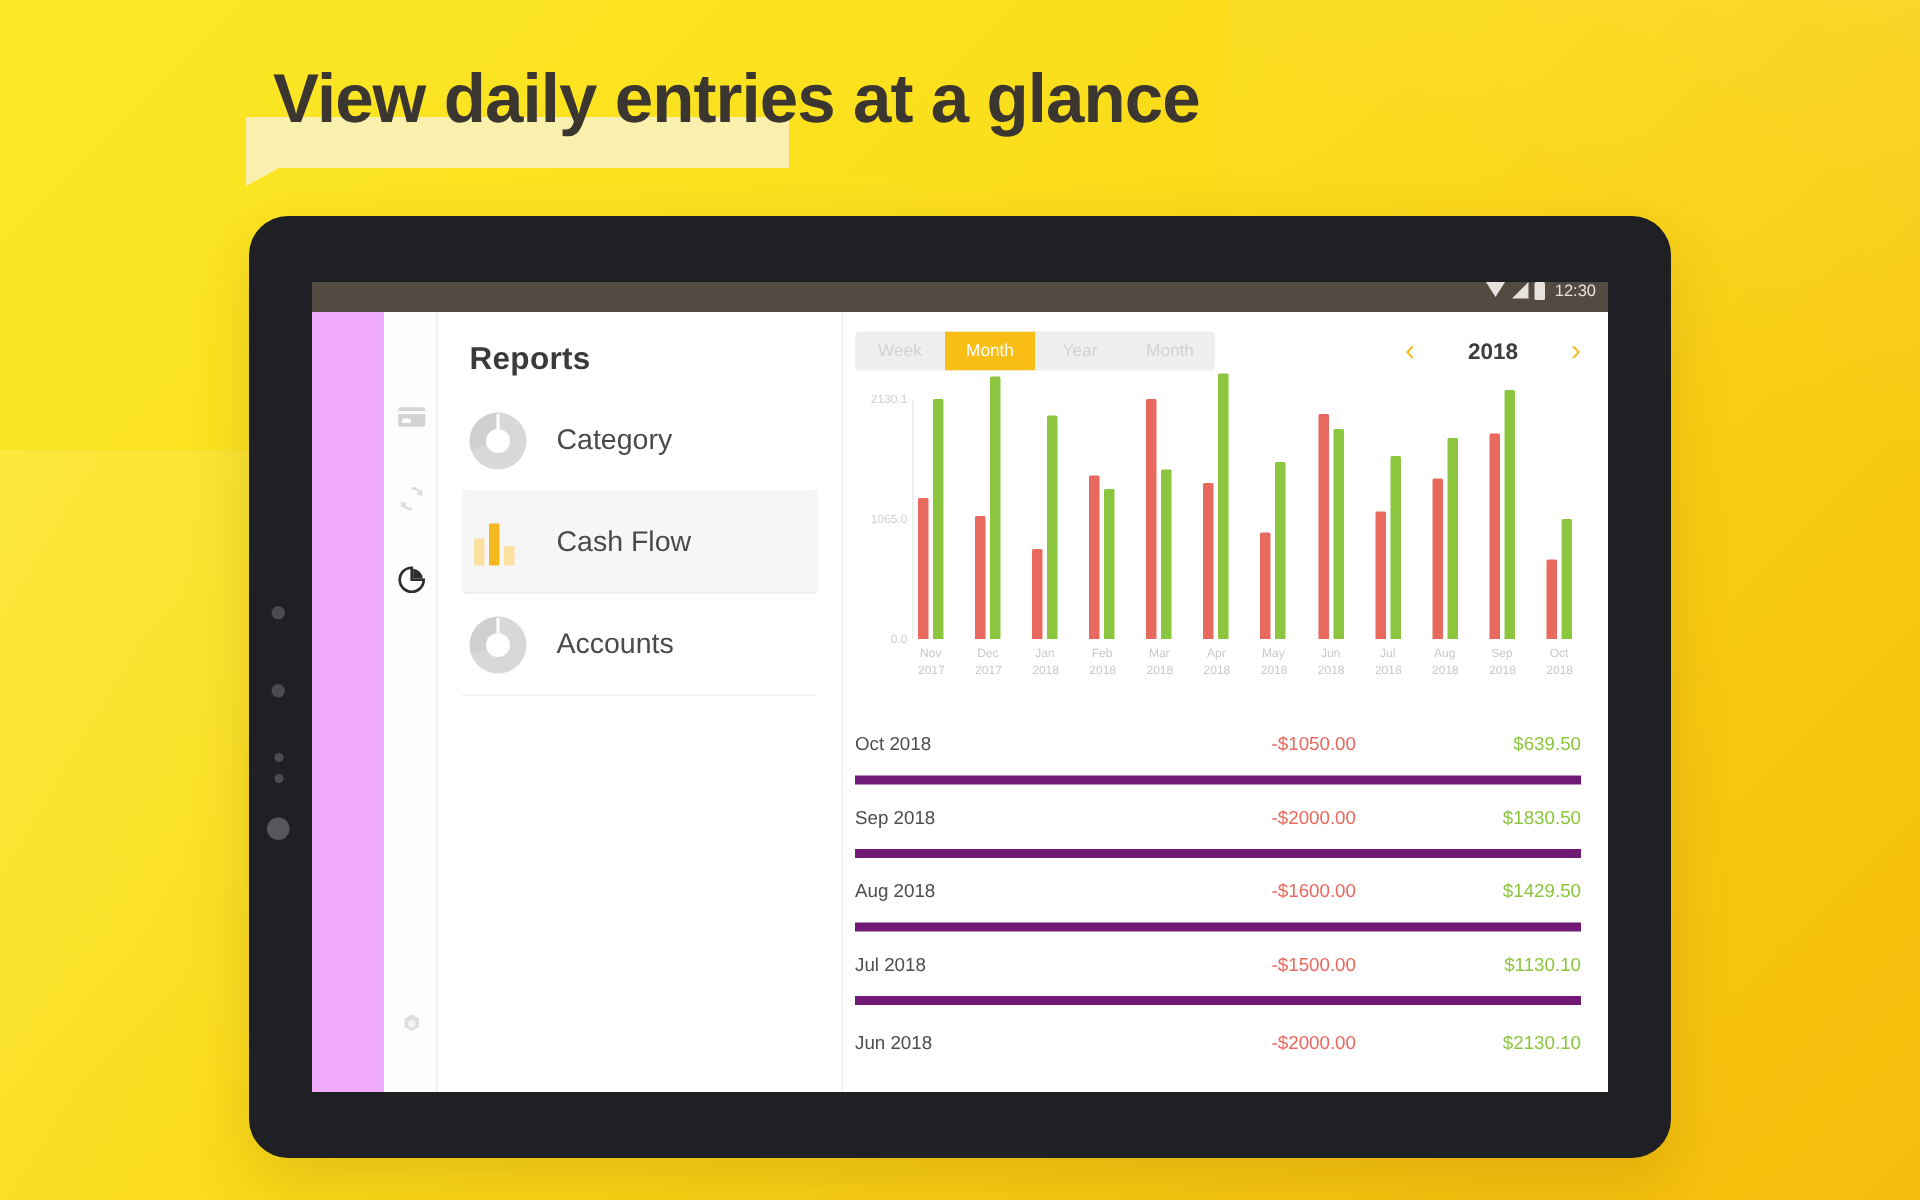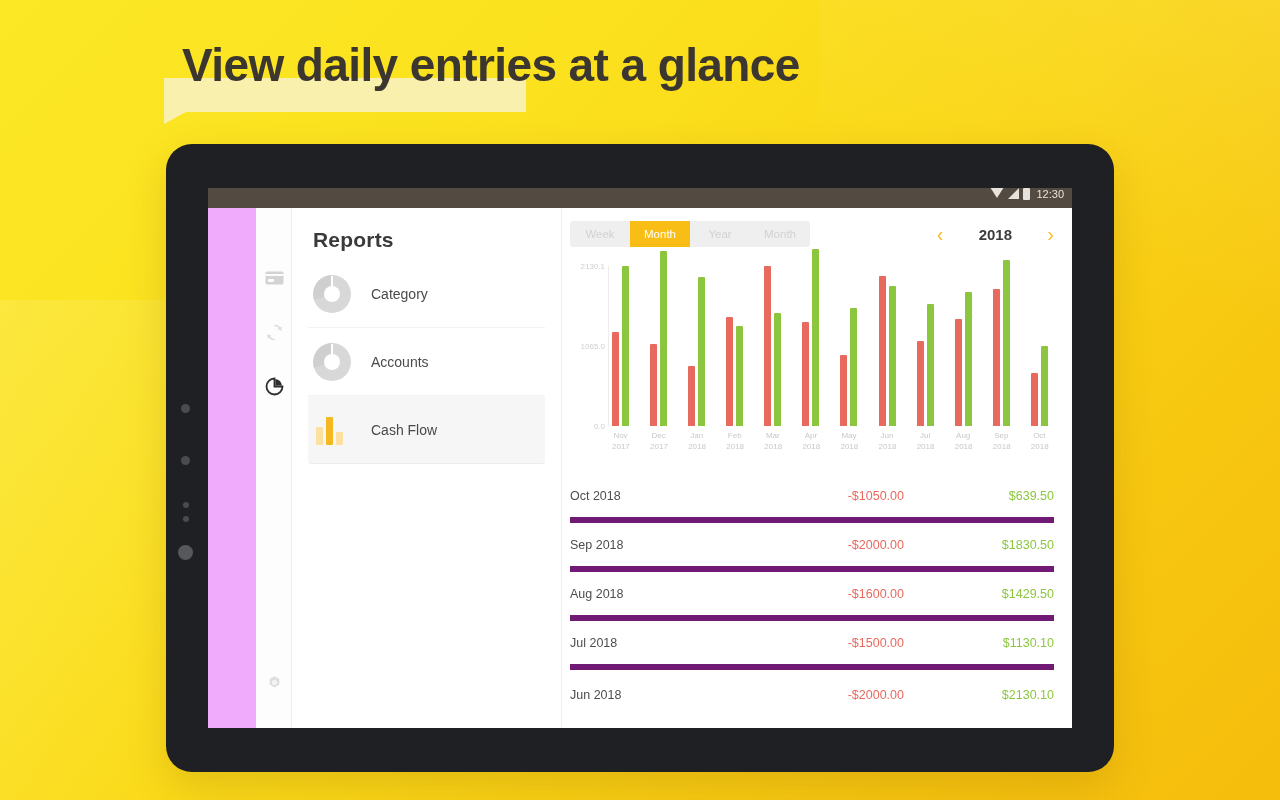--- a/index.html
+++ b/index.html
@@ -119,21 +119,21 @@
     padding:20px 0 8px 5px; letter-spacing:0.2px;
   }
   .report-item{
     display:flex; align-items:center; gap:20px;
     height:68px; padding-left:5px; cursor:pointer;
     border-bottom:1px solid #F2F2F2;
   }
   .report-item.selected{
     background:#F6F6F6; border-radius:3px; border-bottom:1px solid #EDEDED;
   }
-  .report-label{ font-size:14px; color:#4A4A4A; }
+  .report-label{ font-size:19px; color:#4A4A4A; }
   .donut{
     width:38px;height:38px;border-radius:50%;
     background:conic-gradient(#D8D8D8 0 70%, #CFCFCF 70% 100%);
     position:relative; flex:none;
   }
   .donut:after{
     content:""; position:absolute; left:11px; top:11px; width:16px; height:16px;
     background:#fff; border-radius:50%;
   }
   .donut:before{
@@ -278,32 +278,32 @@
       </div>
 
       <div class="reports">
         <div class="reports-title">Reports</div>
 
         <div class="report-item">
           <span class="donut"></span>
           <span class="report-label">Category</span>
         </div>
 
-        <div class="report-item">
-          <span class="donut"></span>
-          <span class="report-label">Accounts</span>
-        </div>
-
         <div class="report-item selected">
           <span class="cf-icon">
             <span class="cf-b1"></span>
               <span class="cf-b2"></span>
               <span class="cf-b3"></span>
           </span>
           <span class="report-label">Cash Flow</span>
+        </div>
+
+        <div class="report-item">
+          <span class="donut"></span>
+          <span class="report-label">Accounts</span>
         </div>
       </div>
 
       <div class="main">
 
         <div class="topbar">
           <div class="segmented">
             <div class="seg">Week</div>
             <div class="seg active">Month</div>
             <div class="seg">Year</div>

